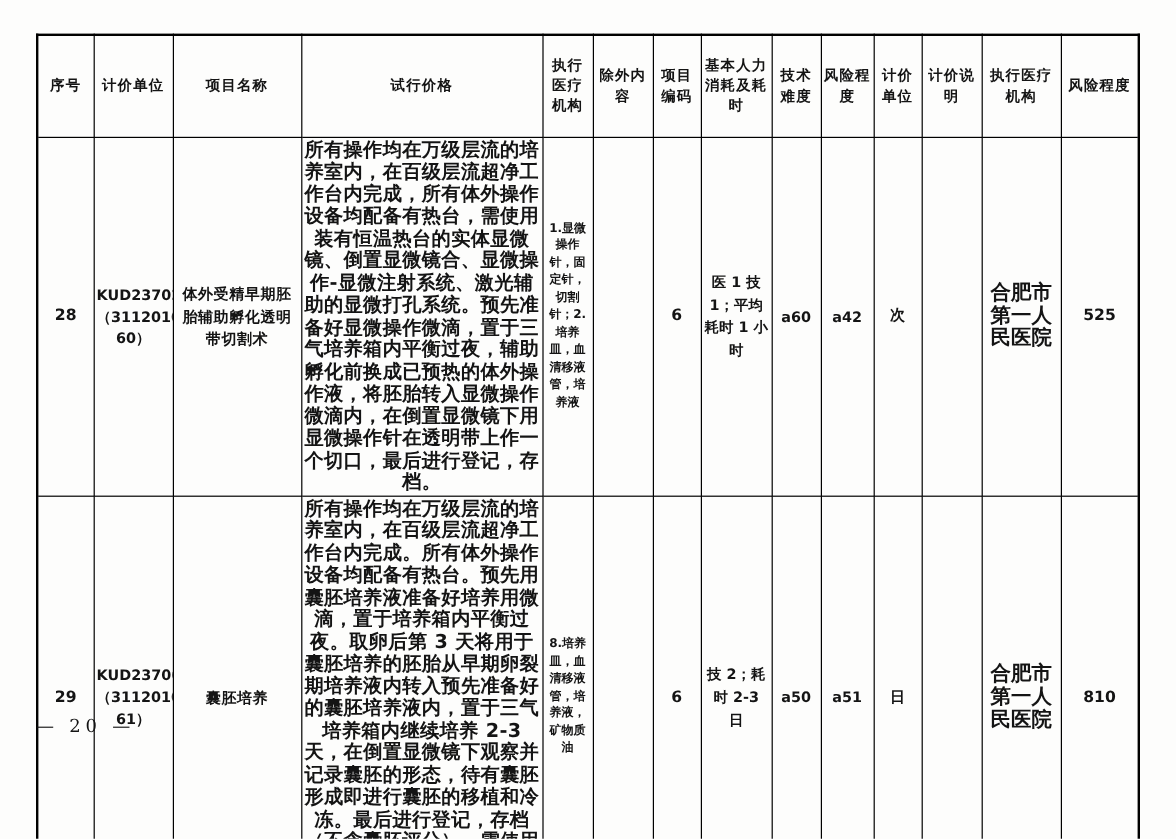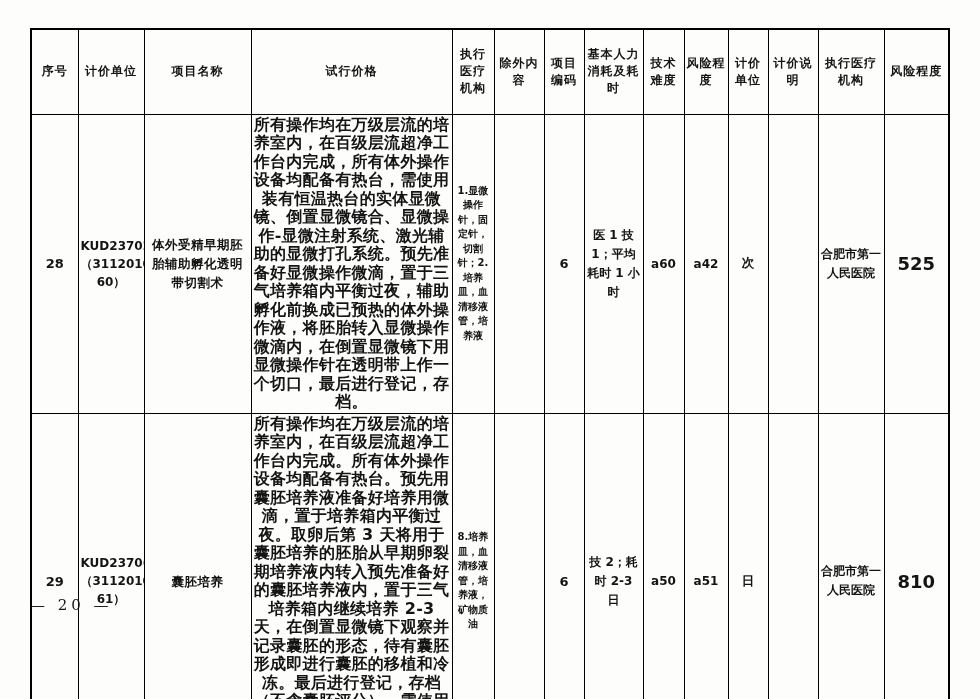--- a/index.html
+++ b/index.html
@@ -75,22 +75,22 @@
   }
   td.cell-disp {
     font-size: 10px;
     line-height: 14.5px;
     word-break: break-all;
   }
   td.cell-low   { font-size: 13px; }
   td.cell-man   { font-size: 12px; line-height: 19px; padding: 1px 3px; margin-top: 46px; }
   td.cell-diff, td.cell-risk { font-size: 12px; }
   td.cell-unit  { font-size: 12.5px; }
-  td.cell-inst  { font-size: 12px; line-height: 19px; padding: 1px 4px; }
-  td.cell-price { font-size: 18px; margin-left: 20px; }
+  td.cell-inst  { font-size: 17px; line-height: 19px; padding: 1px 4px; }
+  td.cell-price { font-size: 13px; margin-left: 20px; }
 
   .page-footer {
     position: absolute;
     left: 30px;
     top: 596px;
     width: 918px;
     text-align: left;
     font-family: "DejaVu Serif", serif;
     font-size: 15px;
     letter-spacing: 4px;

